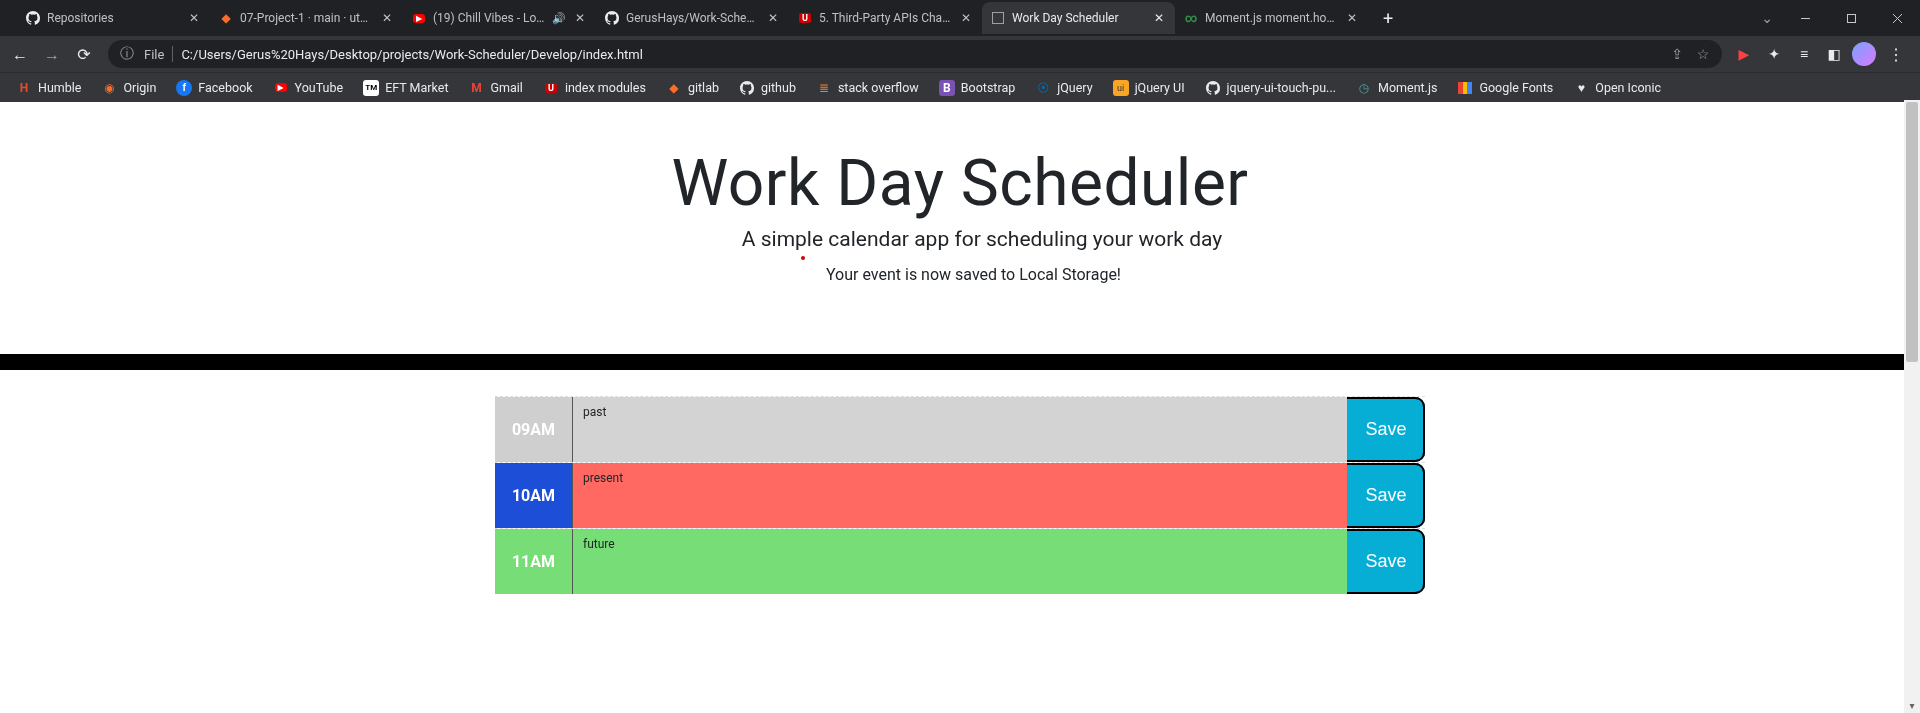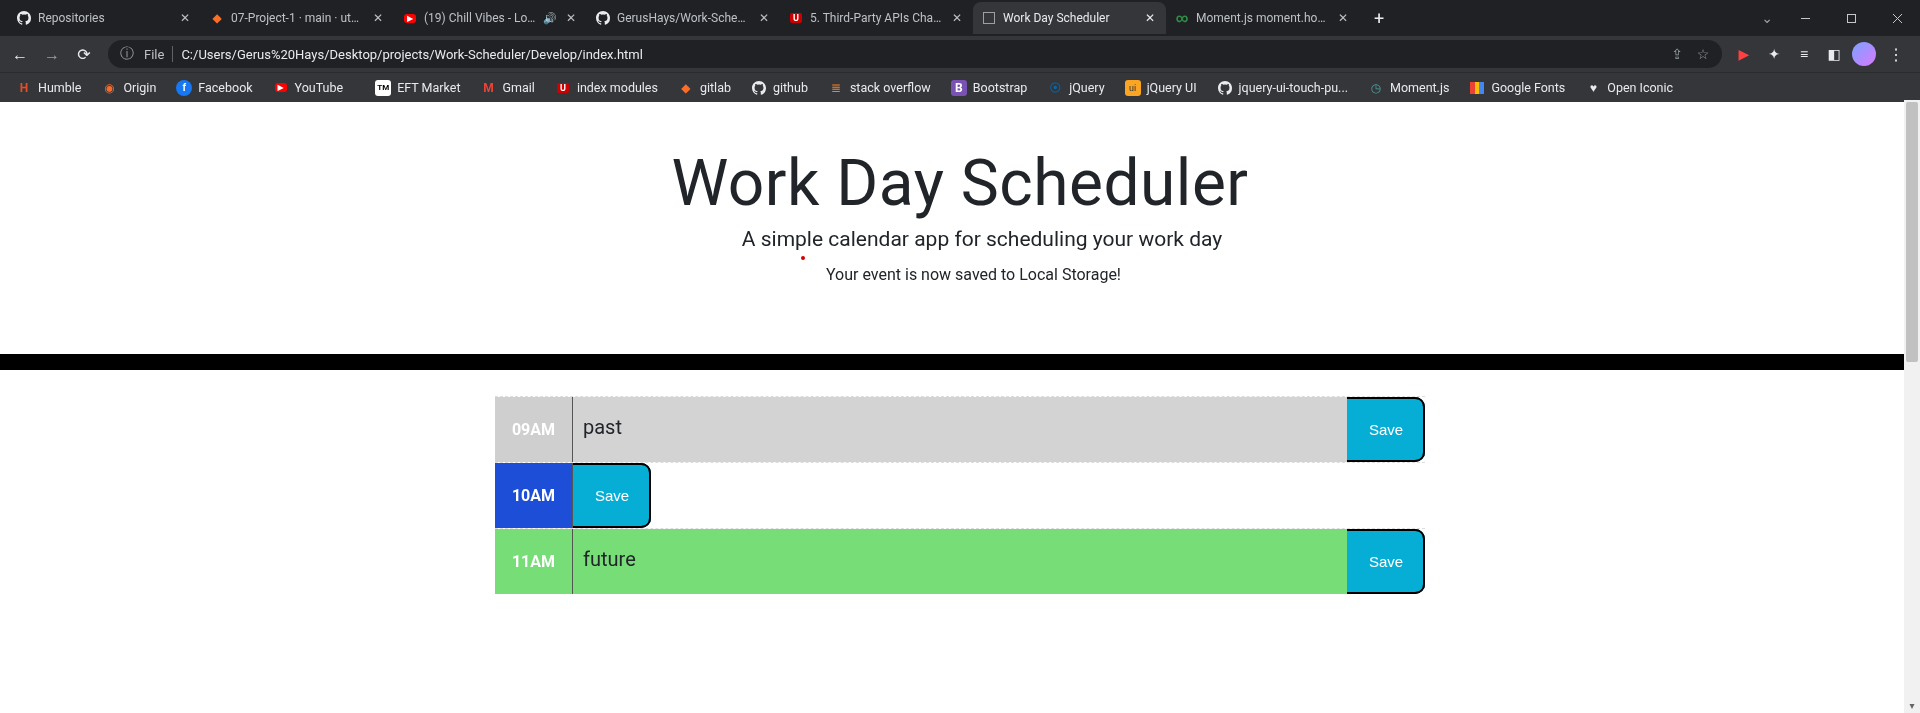--- a/index.html
+++ b/index.html
@@ -14,21 +14,21 @@
   
   .browser-chrome {
     background: #202124;
     color: #e8eaed;
   }
   .tab-strip {
     display: flex;
     align-items: center;
     height: 36px;
     background: #202124;
-    padding-left: 8px;
+    padding-left: 17px;
   }
   .tab {
     display: flex;
     align-items: center;
     gap: 6px;
     padding: 0 8px;
     height: 32px;
     min-width: 0;
     width: 193px;
     border-radius: 8px 8px 0 0;
@@ -220,31 +220,31 @@
   }
   .hour {
     width:78px;background:#cfcfcf;color:#fff;font-weight:700;font-size:16px;display:flex;align-items:center;justify-content:center;border-right:1px solid #555;
   }
   .row-10 .hour { background:#1d4ed8; }
   .row-11 .hour { background:#77dd77; }
   .textarea {
     flex:1;
     border:none;
     resize:none;
-    padding:18px 10px;
-    font-size:20px;
+    padding:8px 10px;
+    font-size:12px;
     color:#212529;
     outline:none;
     font-family:inherit;
   }
   .past { background:#d3d3d3; }
   .present { background:#ff6961; }
   .future { background:#77dd77; }
   .saveBtn {
-    width:78px;background:#06AED5;color:#fff;border:none;font-size:15px;cursor:pointer;border-radius:0 10px 10px 0;box-shadow: inset -2px 0 0 #000, inset 0 -2px 0 #000, inset 0 2px 0 #000;
+    width:78px;background:#06AED5;color:#fff;border:none;font-size:18px;cursor:pointer;border-radius:0 10px 10px 0;box-shadow: inset -2px 0 0 #000, inset 0 -2px 0 #000, inset 0 2px 0 #000;
   }
 
   
   .scrollbar-v {
     position:absolute;right:0;top:100px;bottom:0;width:16px;background:#f1f1f1;
   }
   .scroll-thumb {
     position:absolute;right:2px;top:2px;width:12px;height:260px;background:#c1c1c1;border-radius:2px;
   }
   .scroll-up,.scroll-down{
@@ -368,21 +368,21 @@
         <span class="bm-icon" style="background:#1877f2;color:#fff;border-radius:50%;font-weight:bold;font-size:10px;">f</span>
         <span>Facebook</span>
       </div>
     <div class="bookmark">
         <span class="bm-icon">
           <span style="background:#ff0000;color:#fff;border-radius:3px;padding:0 3px;font-size:8px;">▶</span>
         </span>
         <span>YouTube</span>
       </div>
     <div class="bookmark">
-        <span class="bm-icon" style="background:#fff;color:#000;font-size:8px;font-weight:bold;margin-left:12px;">TM</span>
+        <span class="bm-icon" style="background:#fff;color:#000;font-size:8px;font-weight:bold;">TM</span>
         <span>EFT Market</span>
       </div>
     <div class="bookmark">
         <span class="bm-icon" style="color:#ea4335;font-weight:bold;">M</span>
         <span>Gmail</span>
       </div>
     <div class="bookmark">
         <span class="bm-icon">
           <span style="background:#cc0000;color:#fff;border-radius:2px;padding:0 3px;font-size:9px;font-weight:bold;">U</span>
         </span>
@@ -456,20 +456,21 @@
     <div class="black-bar"></div>
 
     <div class="container">
       <div class="time-block row-09">
         <div class="hour">09AM</div>
         <textarea class="textarea past" style="">past</textarea>
         <button class="saveBtn">Save</button>
       </div>
       <div class="time-block row-10">
         <div class="hour">10AM</div>
+        <textarea class="textarea present" style="">present</textarea>
         <button class="saveBtn">Save</button>
       </div>
       <div class="time-block row-11">
         <div class="hour">11AM</div>
         <textarea class="textarea future" style="">future</textarea>
         <button class="saveBtn">Save</button>
       </div>
     </div>
   </div>
 </div>

